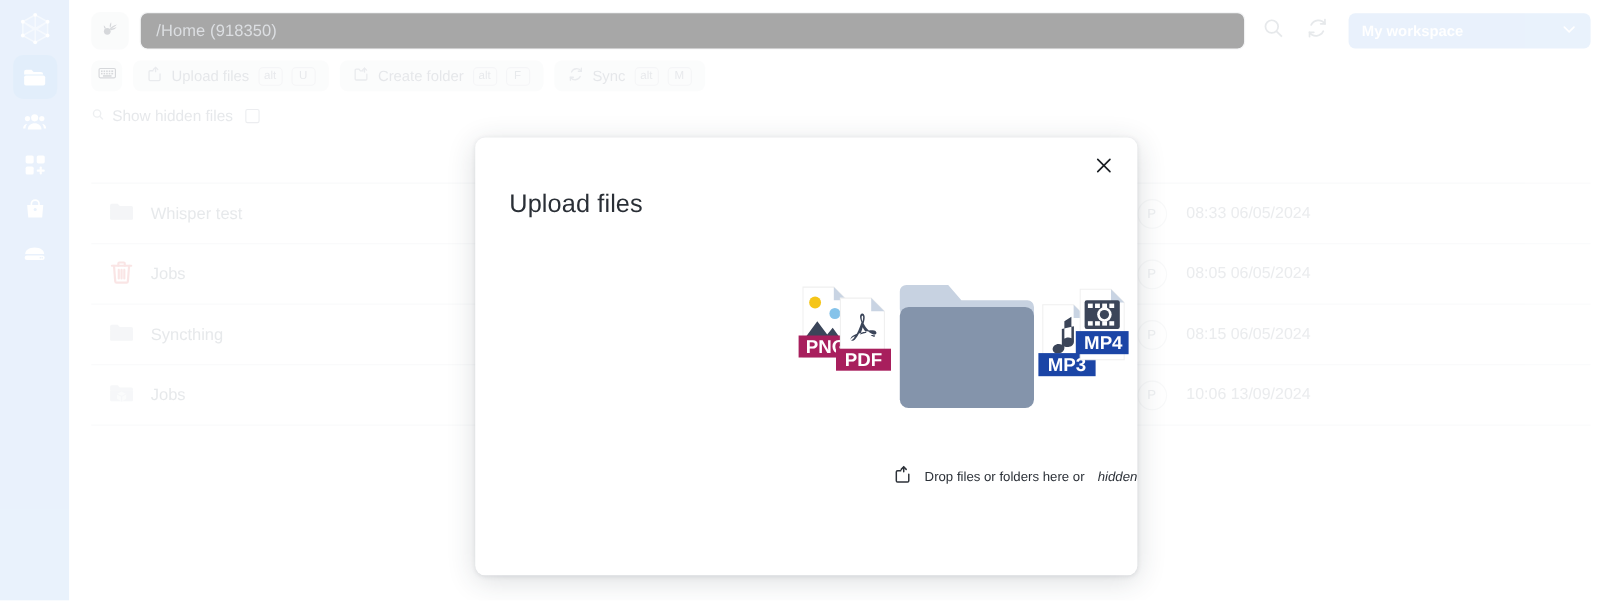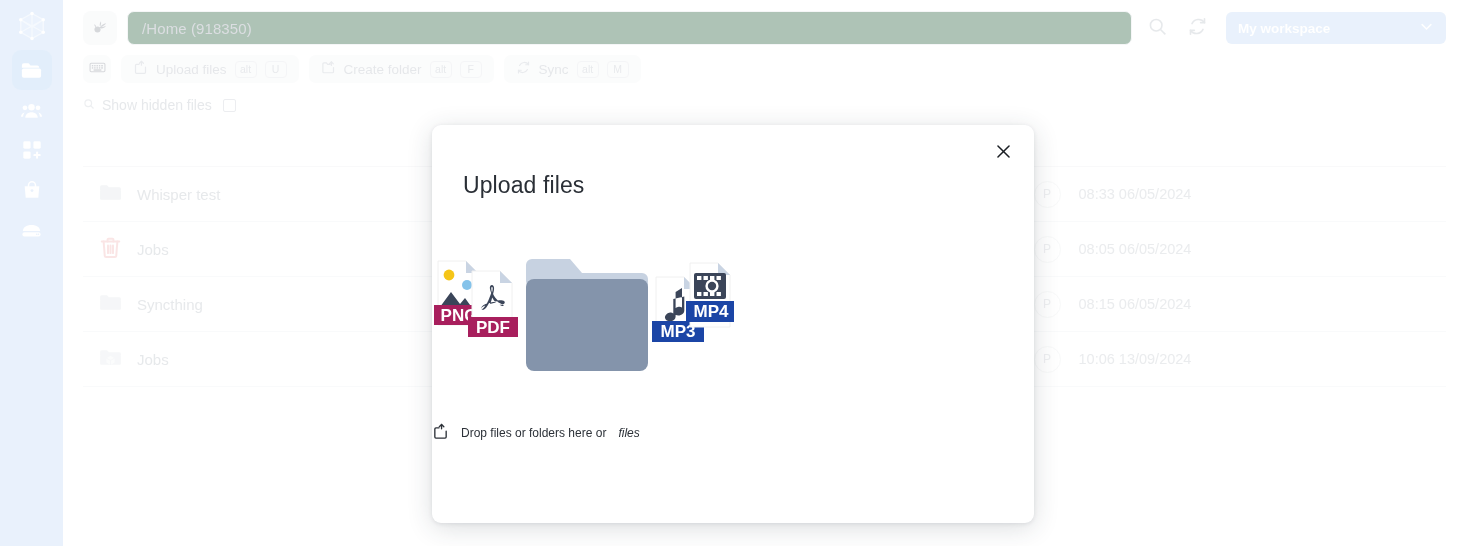--- a/index.html
+++ b/index.html
@@ -41,21 +41,21 @@
   .mainpane { flex: 1; height: 546px; background: #fff; position: relative; }
 
   
   .topbar { display: flex; align-items: center; gap: 10px; padding: 11px 12px 0 20px; }
   .leaf-btn {
     width: 34px; height: 34px; border-radius: 8px; background: #f3f4f6;
     display: flex; align-items: center; justify-content: center; flex: 0 0 34px;
   }
   .path-input {
     flex: 1; height: 34px; border: 1px solid #e3e6ea; border-radius: 7px;
-    background: #14532d; display: flex; align-items: center; padding: 0 14px;
+    background: #000000; display: flex; align-items: center; padding: 0 14px;
     font-size: 15px; color: #9aa1ab; letter-spacing: .1px;
   }
   .icon-btn { width: 30px; height: 30px; display: flex; align-items: center;
               justify-content: center; color: #b9bfc7; flex: 0 0 30px; }
   .workspace {
     width: 220px; height: 32px; background: #bfd8f7; border-radius: 6px;
     display: flex; align-items: center; justify-content: space-between;
     padding: 0 12px; color: #ffffff; font-size: 13.5px; font-weight: bold;
     flex: 0 0 220px; margin-left: 4px;
   }
@@ -108,21 +108,21 @@
     box-shadow: 0 5px 26px rgba(40,50,65,.16), 0 1px 4px rgba(40,50,65,.10);
   }
   .modal-close {
     position: absolute; right: 16px; top: 13px; width: 30px; height: 30px;
     display: flex; align-items: center; justify-content: center; color: #1b1f24;
   }
   .modal-title { position: absolute; left: 31px; top: 47px;
                  font-size: 23px; color: #2a2f36; font-weight: normal; letter-spacing: .1px; }
 
   .drop-area { position: absolute; left: 0; right: 0; top: 110px; bottom: 0;
-               display: flex; flex-direction: column; align-items: flex-start; }
+               display: flex; flex-direction: column; align-items: flex-end; }
   .illus { position: relative; width: 310px; height: 120px; margin-top: 20px; }
   .drop-text { display: flex; align-items: center; gap: 12px; margin-top: 48px;
                font-size: 12px; color: #2c3138; }
   .drop-text .browse { font-style: italic; }
 </style>
 </head>
 <body>
 
 <div id="app">
 
@@ -473,17 +473,17 @@
 
       <div class="drop-text">
         <span>
           <svg width="17" height="17" viewBox="0 0 24 24" fill="none" stroke="#2c3138" stroke-width="1.9" stroke-linecap="round">
             <path d="M20 11.5v8.2a1.6 1.6 0 0 1-1.6 1.6H5.6A1.6 1.6 0 0 1 4 19.7V8.5a1.6 1.6 0 0 1 1.6-1.6h4.1"></path>
             <path d="M13.5 8.2V2.4"></path>
               <path d="M10.3 5.2 13.5 2l3.2 3.2"></path>
           </svg>
         </span>
         <span>Drop files or folders here or</span>
-        <span class="browse">files</span>
+        <span class="browse">hidden</span>
       </div>
     </div>
   </div>
 </div>
 
 </body></html>

